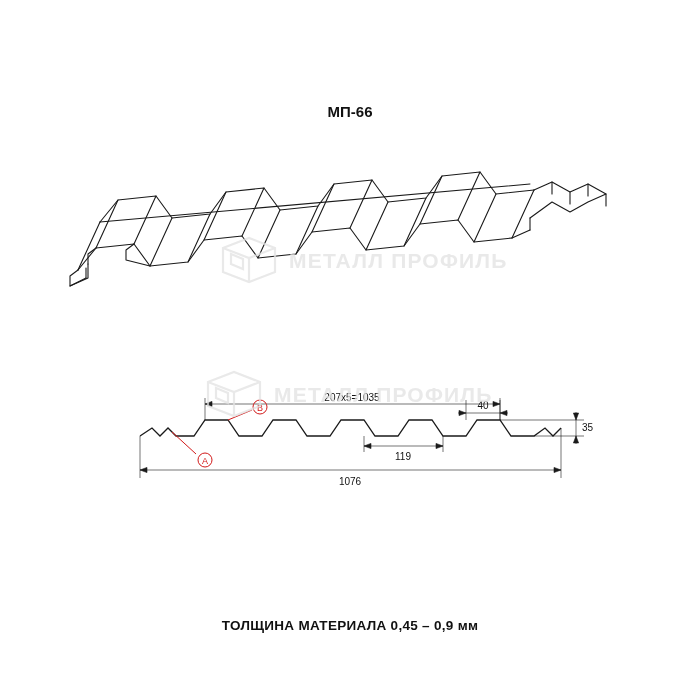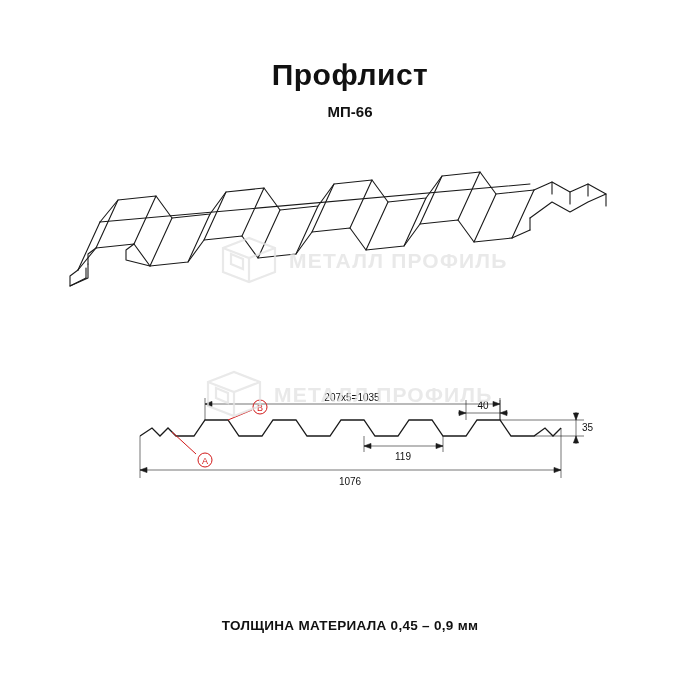--- a/index.html
+++ b/index.html
@@ -97,21 +97,20 @@
     font-family: "Liberation Sans", sans-serif;
     font-size: 9px;
     fill: #d21a1a;
   }
 </style>
 </head>
 <body>
 
 <div class="page">
 
-  <div class="title">Профлист</div>
   <div class="subtitle">МП-66</div>
 
   <div class="iso-wrap">
     <svg width="580" height="160" viewBox="0 0 580 160">
       <g fill="none" stroke="#1a1a1a" stroke-width="1.1" stroke-linejoin="round" stroke-linecap="round">
 
         <path d="M40 62 L470 24"></path>
 
         <path d="M40 62 L58 40 L96 36 L112 58 L150 54 L166 32 L204 28 L220 50 L258 46 L274 24 L312 20 L328 42 L366 38 L382 16 L420 12 L436 34 L474 30"></path>
 

